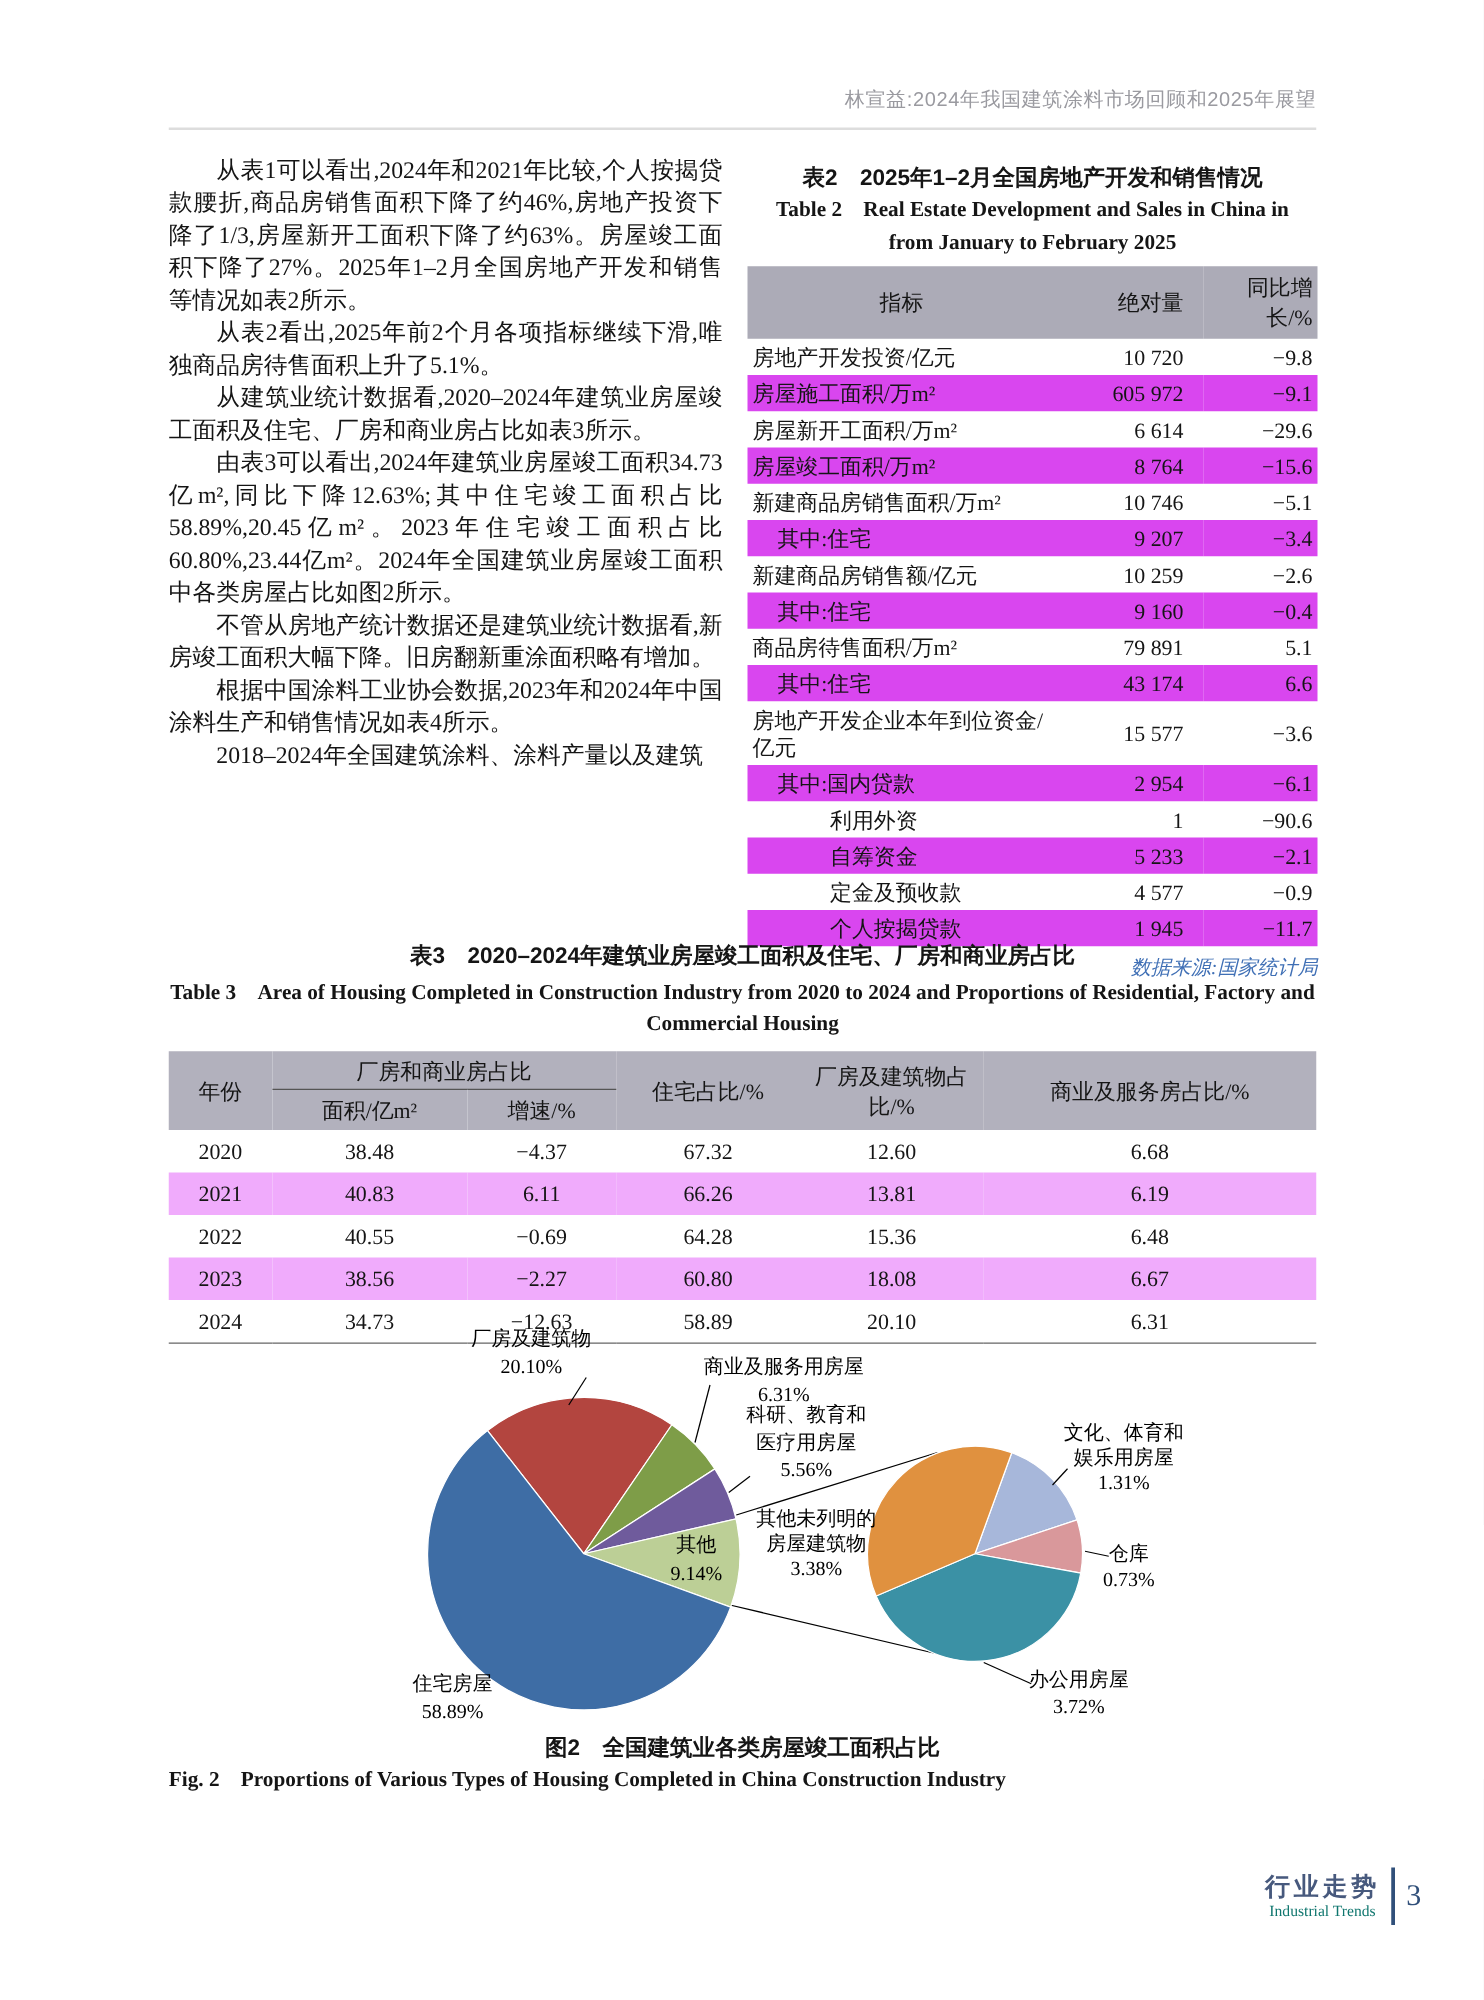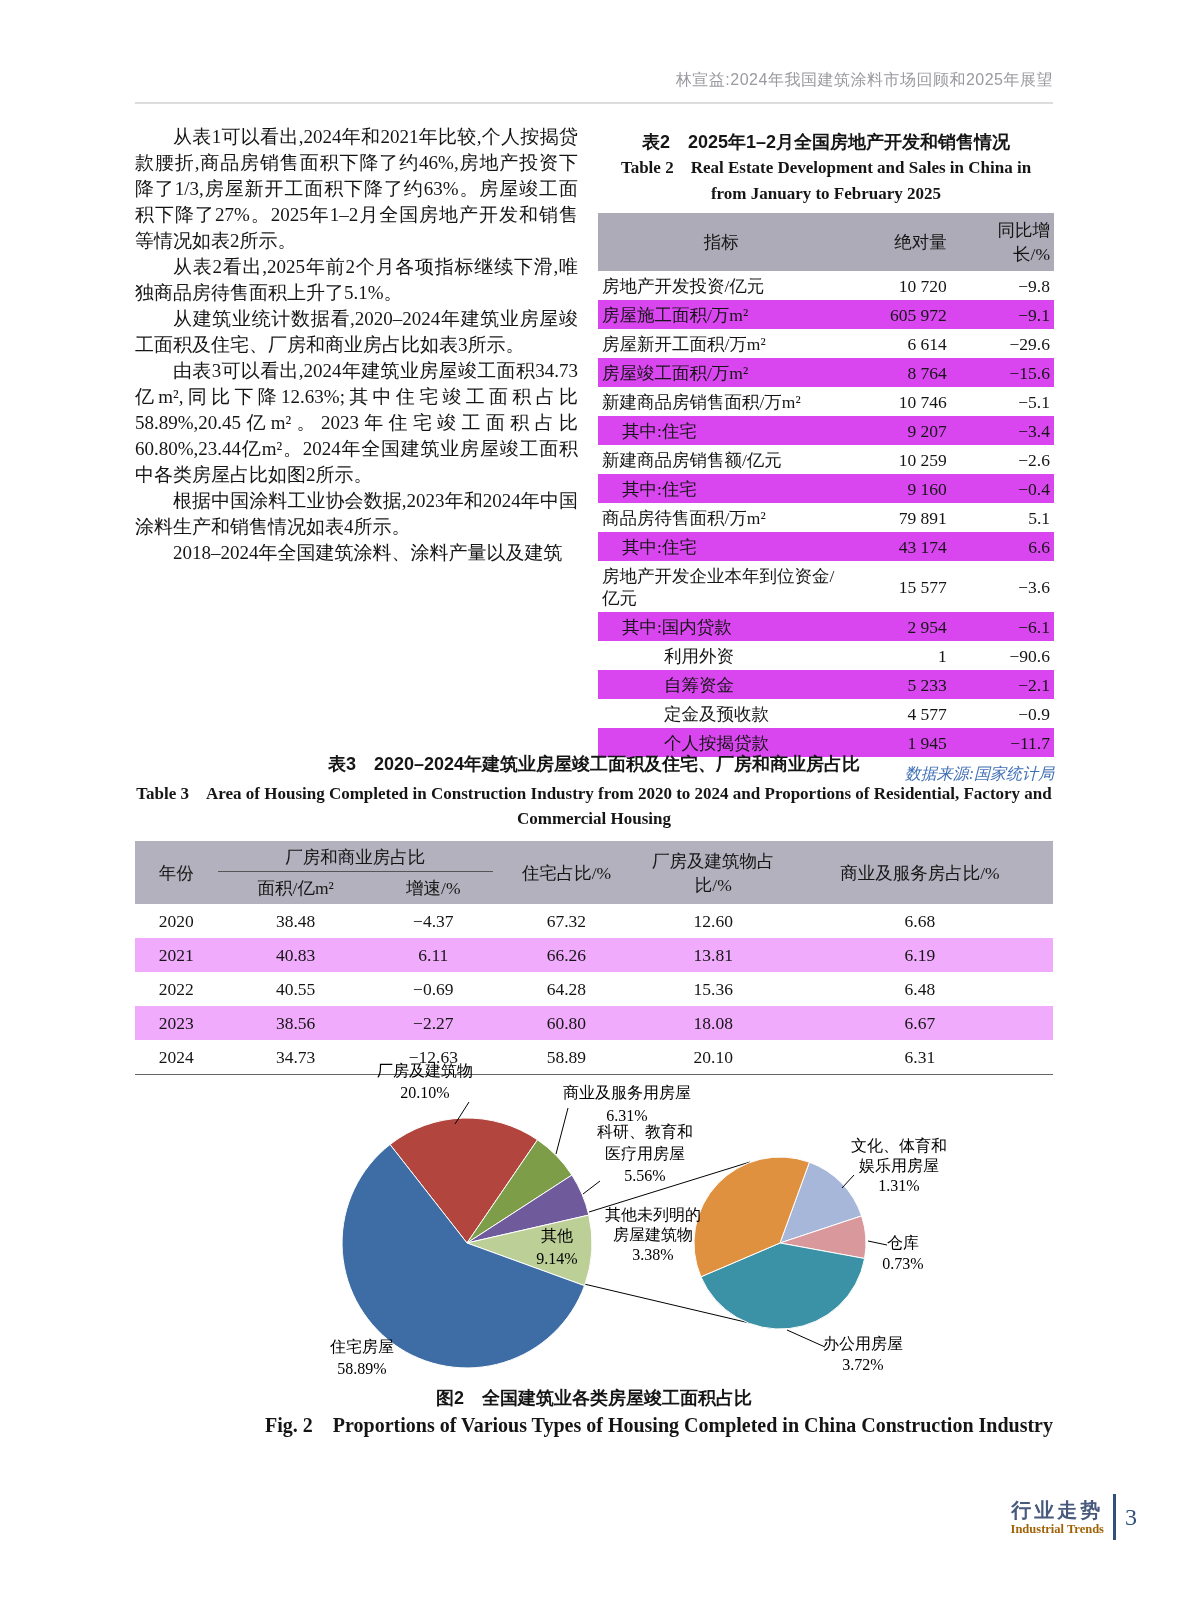--- a/index.html
+++ b/index.html
@@ -46,45 +46,46 @@
   .t3 tbody td{padding:6.5px 4px;}
   .t3 tbody tr.shade{background:#f0abfc;}
   .t3 tbody tr:last-child td{border-bottom:1.5px solid #666;}
 
   
   .figure-svg{position:absolute;left:137px;top:1048px;}
   .pie-label{font-family:"Liberation Serif","DejaVu Serif",serif;font-size:16px;fill:#000;}
   .leader{stroke:#000;stroke-width:1;fill:none;}
   .fig-caption-cn{position:absolute;top:1386px;left:135px;width:918px;text-align:center;
         font-family:"Liberation Sans","DejaVu Sans",sans-serif;font-weight:700;font-size:18px;}
-  .fig-caption-en{position:absolute;top:1414px;left:135px;width:918px;text-align:right;
-        font-weight:700;font-size:20px;}
+  .fig-caption-en{position:absolute;top:1414px;left:135px;width:918px;text-align:left;
+        font-weight:700;font-size:17px;}
 
   
   .footer{position:absolute;top:1494px;right:50px;display:flex;align-items:center;}
   .footer-text{text-align:center;margin-right:9px;}
   .footer-cn{font-family:"Liberation Sans","DejaVu Sans",sans-serif;font-weight:700;
         font-size:20px;color:#47597d;letter-spacing:3px;line-height:24px;}
-  .footer-en{font-size:12.5px;color:#a16207;line-height:15px;font-weight:bold;}
+  .footer-en{font-size:12.5px;color:#0f766e;line-height:15px;}
   .footer-divider{width:3px;height:46px;background:#31507a;margin:0 9px 0 0;}
   .footer-page{font-size:24px;color:#31507a;}
 </style>
 </head>
 <body>
 
 <div class="page">
 
   <div class="running-head">林宣益:2024年我国建筑涂料市场回顾和2025年展望</div>
   <div class="header-rule"></div>
 
   <div class="left-col">
     <p>从表1可以看出,2024年和2021年比较,个人按揭贷款腰折,商品房销售面积下降了约46%,房地产投资下降了1/3,房屋新开工面积下降了约63%。房屋竣工面积下降了27%。2025年1–2月全国房地产开发和销售等情况如表2所示。</p>
     <p>从表2看出,2025年前2个月各项指标继续下滑,唯独商品房待售面积上升了5.1%。</p>
     <p>从建筑业统计数据看,2020–2024年建筑业房屋竣工面积及住宅、厂房和商业房占比如表3所示。</p>
     <p>由表3可以看出,2024年建筑业房屋竣工面积34.73亿m²,同比下降12.63%;其中住宅竣工面积占比58.89%,20.45亿m²。2023年住宅竣工面积占比60.80%,23.44亿m²。2024年全国建筑业房屋竣工面积中各类房屋占比如图2所示。</p>
+    <p>不管从房地产统计数据还是建筑业统计数据看,新房竣工面积大幅下降。旧房翻新重涂面积略有增加。</p>
     <p>根据中国涂料工业协会数据,2023年和2024年中国涂料生产和销售情况如表4所示。</p>
     <p>2018–2024年全国建筑涂料、涂料产量以及建筑</p>
   </div>
 
   <div class="right-col">
     <div class="t2-title-cn">表2 2025年1–2月全国房地产开发和销售情况</div>
     <div class="t2-title-en">
       <div>Table 2 Real Estate Development and Sales in China in</div>
       <div>from January to February 2025</div>
     </div>

